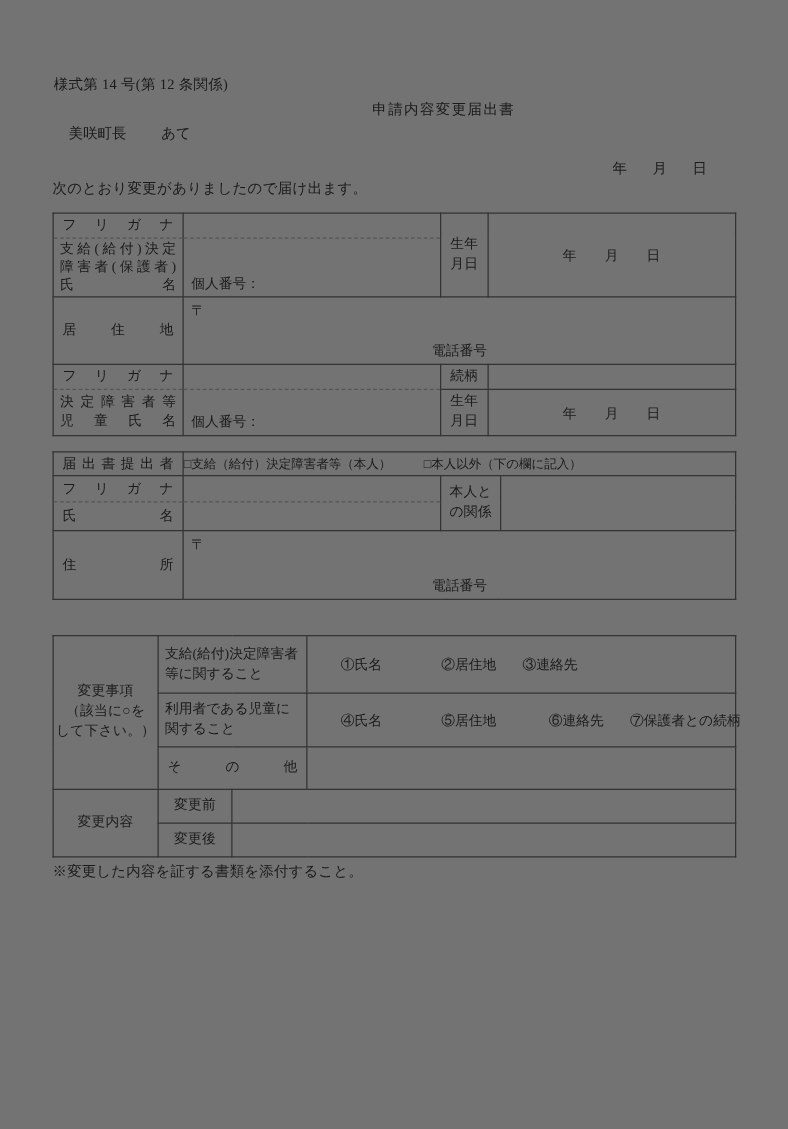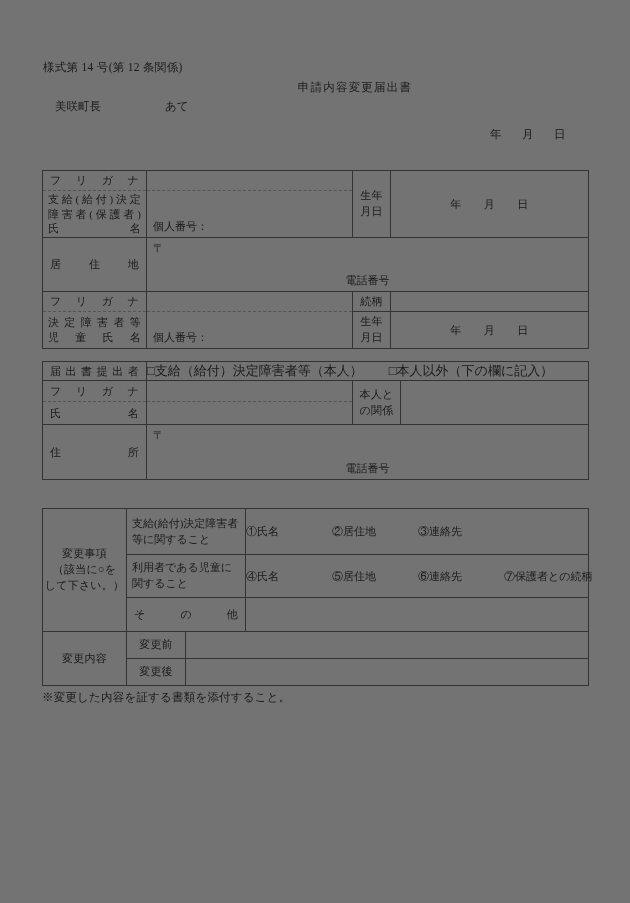--- a/index.html
+++ b/index.html
@@ -41,21 +41,21 @@
     margin-left: 40px;
   }
   .hdr-recipient {
     position: absolute;
     left: 55px; top: 99px;
     font-size: 11.5px;
     white-space: nowrap;
   }
   .hdr-recipient .ate {
     display: inline-block;
-    margin-left: 64px;
+    margin-left: 28px;
   }
   .hdr-date {
     position: absolute;
     left: 490px; top: 127px;
     font-size: 11.5px;
     white-space: nowrap;
     letter-spacing: 0.5px;
   }
   .hdr-date span { display: inline-block; }
   .hdr-date .g-m { margin-left: 20px; }
@@ -125,21 +125,21 @@
   }
   .in-cell-bottom-center {
     position: absolute;
     left: 0; right: 0; bottom: 3px;
     text-align: center;
     font-size: 11px;
   }
 
   .chkline {
     padding-left: 6px;
-    font-size: 13px;
+    font-size: 10px;
     white-space: nowrap;
     font-family: Liberation Mono, monospace;
   }
   .chkline .opt2 { display: inline-block; margin-left: 26px; }
 
   .multi {
     display: block;
     padding: 0 5px;
     line-height: 1.45;
     text-align: left;
@@ -150,20 +150,21 @@
     line-height: 1.45;
   }
 
   .itemrow {
     padding-left: 7px;
     white-space: nowrap;
   }
   .itemrow .it {
     display: inline-block;
     width: 86px;
+    text-align: center;
   }
   .itemrow .it-last { display: inline-block; width: auto; }
 
   .footnote {
     position: absolute;
     left: 42px; top: 690px;
     font-size: 11.5px;
     letter-spacing: 0.2px;
     white-space: nowrap;
   }
@@ -178,20 +179,21 @@
   <div class="hdr-title">申請内容変更届出書</div>
 
   <div class="hdr-recipient">
     <span>美咲町長</span><span class="ate">あて</span>
   </div>
 
   <div class="hdr-date">
     <span>年</span><span class="g-m">月</span><span class="g-d">日</span>
   </div>
 
+  <div class="hdr-intro">次のとおり変更がありましたので届け出ます。</div>
 
   <table class="ftable" style="left:42px; top:170px; width:546px;">
     <colgroup>
       <col style="width:104px">
       <col style="width:206px">
       <col style="width:38px">
       <col style="width:198px">
     </colgroup>
     <tbody>
 

